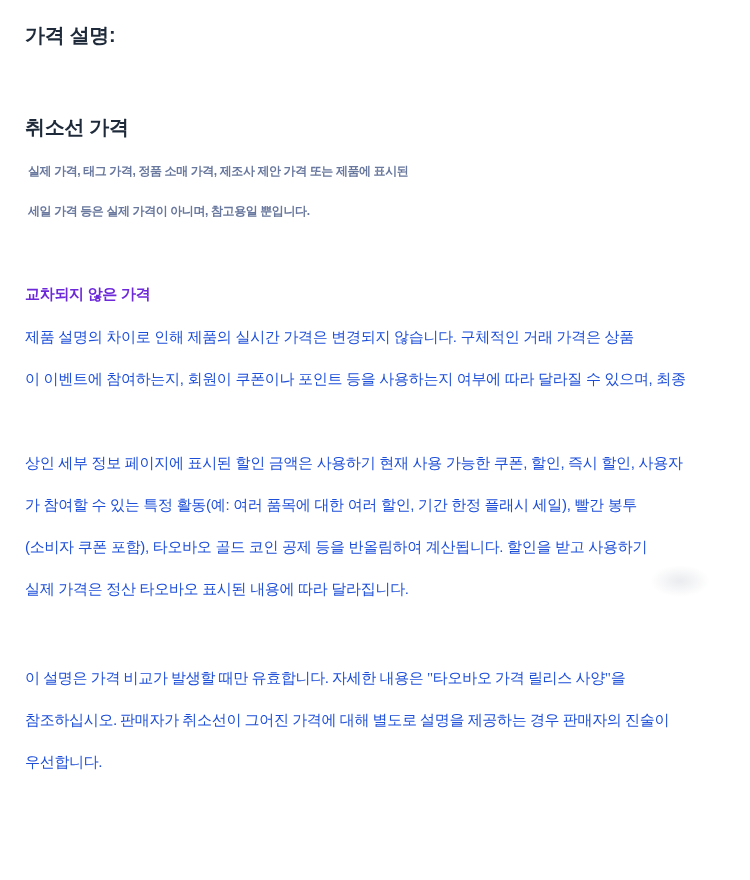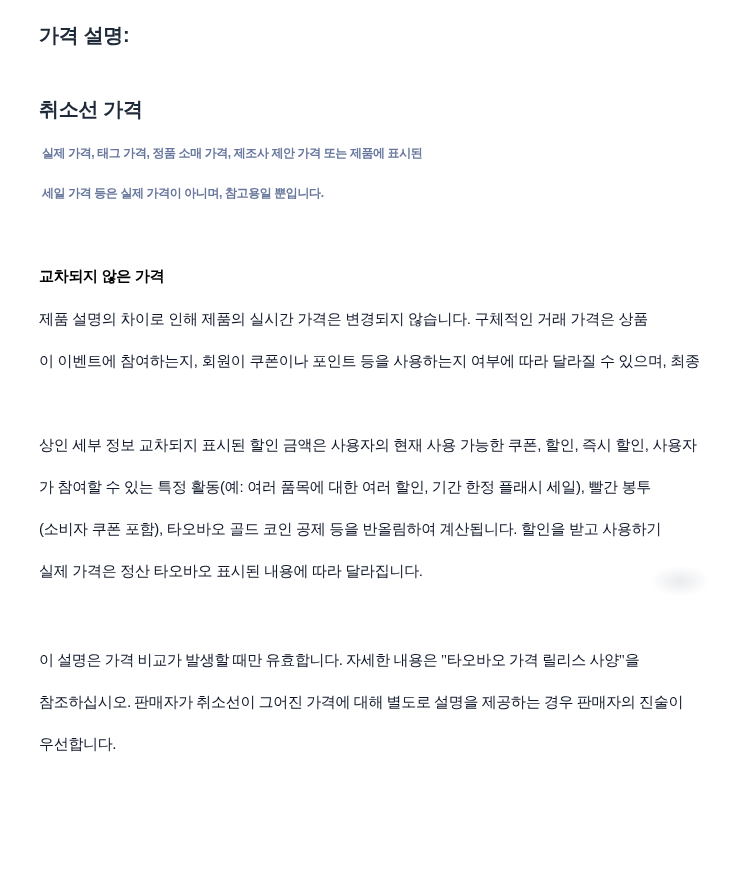--- a/index.html
+++ b/index.html
@@ -7,32 +7,32 @@
     padding: 0;
     background: #ffffff;
     font-family: "Liberation Sans", "DejaVu Sans", sans-serif;
   }
   .page {
     position: relative;
     width: 750px;
     height: 880px;
     background: #ffffff;
     box-sizing: border-box;
-    padding: 21px 25px 0 39px;
+    padding: 21px 25px 0 25px;
     overflow: hidden;
   }
   .doc-title {
     font-size: 20px;
     font-weight: 700;
     color: #1e2a3a;
     line-height: 28px;
     letter-spacing: -0.3px;
   }
   .section-heading {
-    margin-top: 46px;
+    margin-top: 64px;
     font-size: 20px;
     font-weight: 700;
     color: #1e2a3a;
     line-height: 28px;
     letter-spacing: -0.3px;
   }
   .lead-paragraph {
     margin-top: 10px;
     padding-left: 3px;
     color: #68779d;
@@ -41,26 +41,26 @@
     letter-spacing: -0.4px;
   }
   .lead-paragraph .line {
     line-height: 40px;
     white-space: pre;
   }
   .sub-heading {
     margin-top: 52px;
     font-size: 15px;
     font-weight: 700;
-    color: #000000;
+    color: #6d28d9;
     line-height: 22px;
     letter-spacing: -0.3px;
   }
   .para {
-    color: #0f172a;
+    color: #1d4ed8;
     font-size: 15px;
     font-weight: 500;
     letter-spacing: -0.3px;
   }
   .para .line {
     line-height: 42px;
     white-space: pre;
   }
   .para-1 { margin-top: 11px; }
   .para-2 { margin-top: 42px; }
@@ -91,21 +91,21 @@
     </div>
 
   <div class="sub-heading">교차되지 않은 가격</div>
 
   <div class="para para-1">
       <div class="line">제품 설명의 차이로 인해 제품의 실시간 가격은 변경되지 않습니다. 구체적인 거래 가격은 상품</div>
       <div class="line">이 이벤트에 참여하는지, 회원이 쿠폰이나 포인트 등을 사용하는지 여부에 따라 달라질 수 있으며, 최종</div>
     </div>
 
   <div class="para para-2">
-      <div class="line">상인 세부 정보 교차되지 표시된 할인 금액은 사용자의 현재 사용 가능한 쿠폰, 할인, 즉시 할인, 사용자</div>
+      <div class="line">상인 세부 정보 페이지에 표시된 할인 금액은 사용하기 현재 사용 가능한 쿠폰, 할인, 즉시 할인, 사용자</div>
       <div class="line">가 참여할 수 있는 특정 활동(예: 여러 품목에 대한 여러 할인, 기간 한정 플래시 세일), 빨간 봉투</div>
       <div class="line">(소비자 쿠폰 포함), 타오바오 골드 코인 공제 등을 반올림하여 계산됩니다. 할인을 받고 사용하기</div>
       <div class="line">실제 가격은 정산 타오바오 표시된 내용에 따라 달라집니다.</div>
     </div>
 
   <div class="para para-3">
       <div class="line">이 설명은 가격 비교가 발생할 때만 유효합니다. 자세한 내용은 "타오바오 가격 릴리스 사양"을</div>
       <div class="line">참조하십시오. 판매자가 취소선이 그어진 가격에 대해 별도로 설명을 제공하는 경우 판매자의 진술이</div>
       <div class="line">우선합니다.</div>
     </div>

